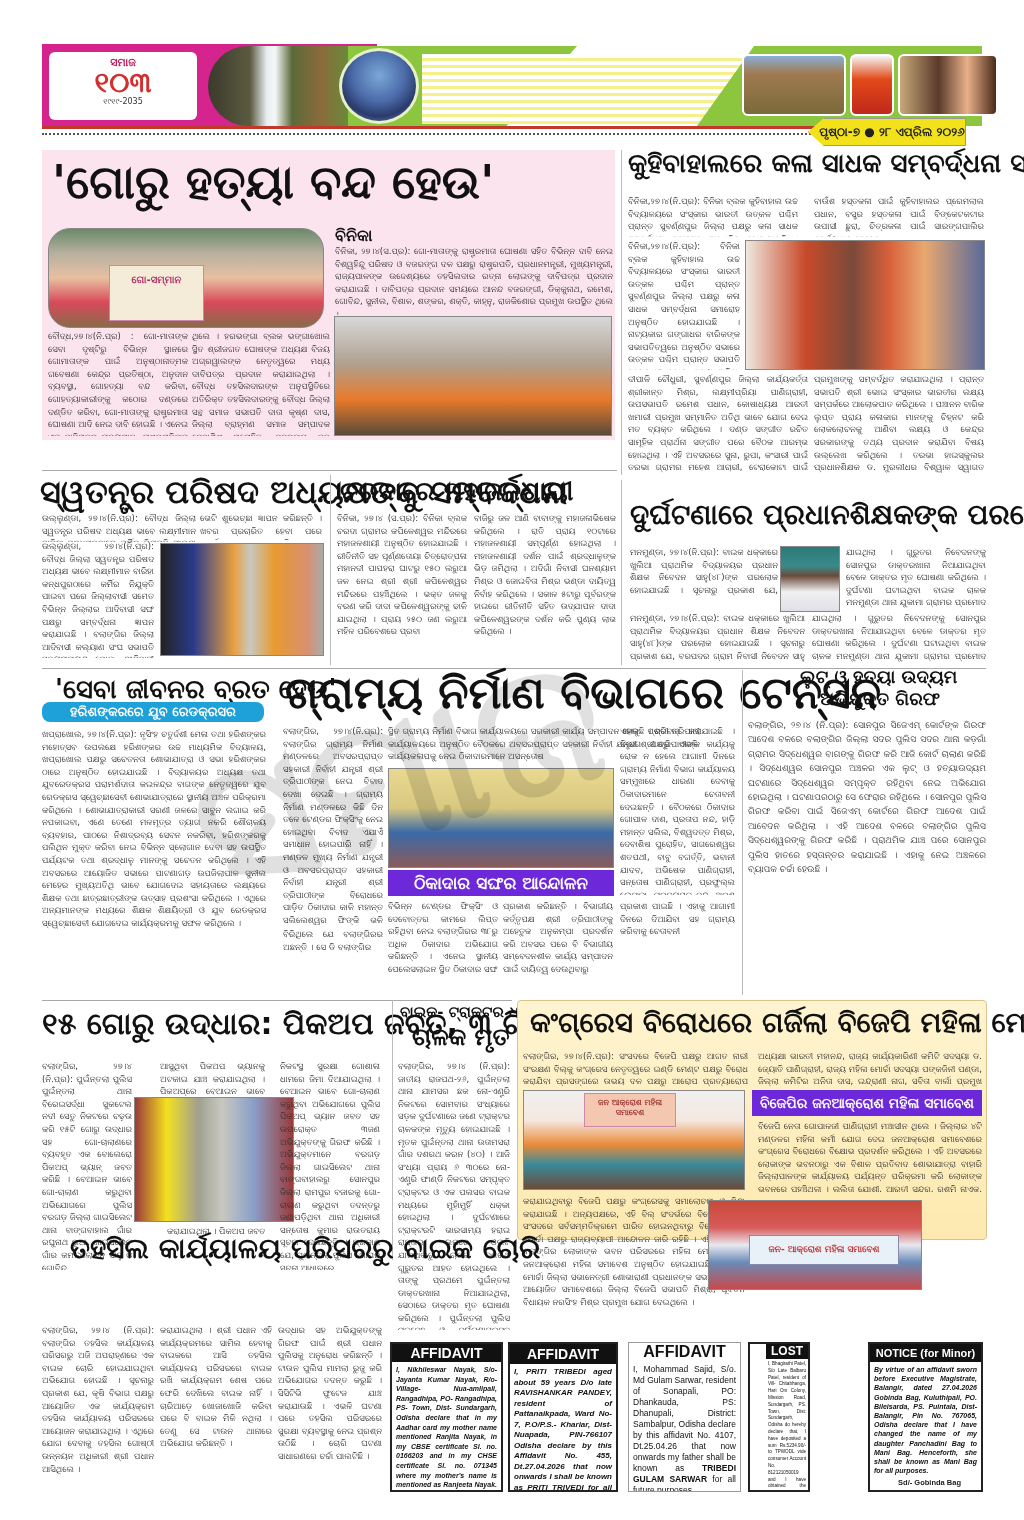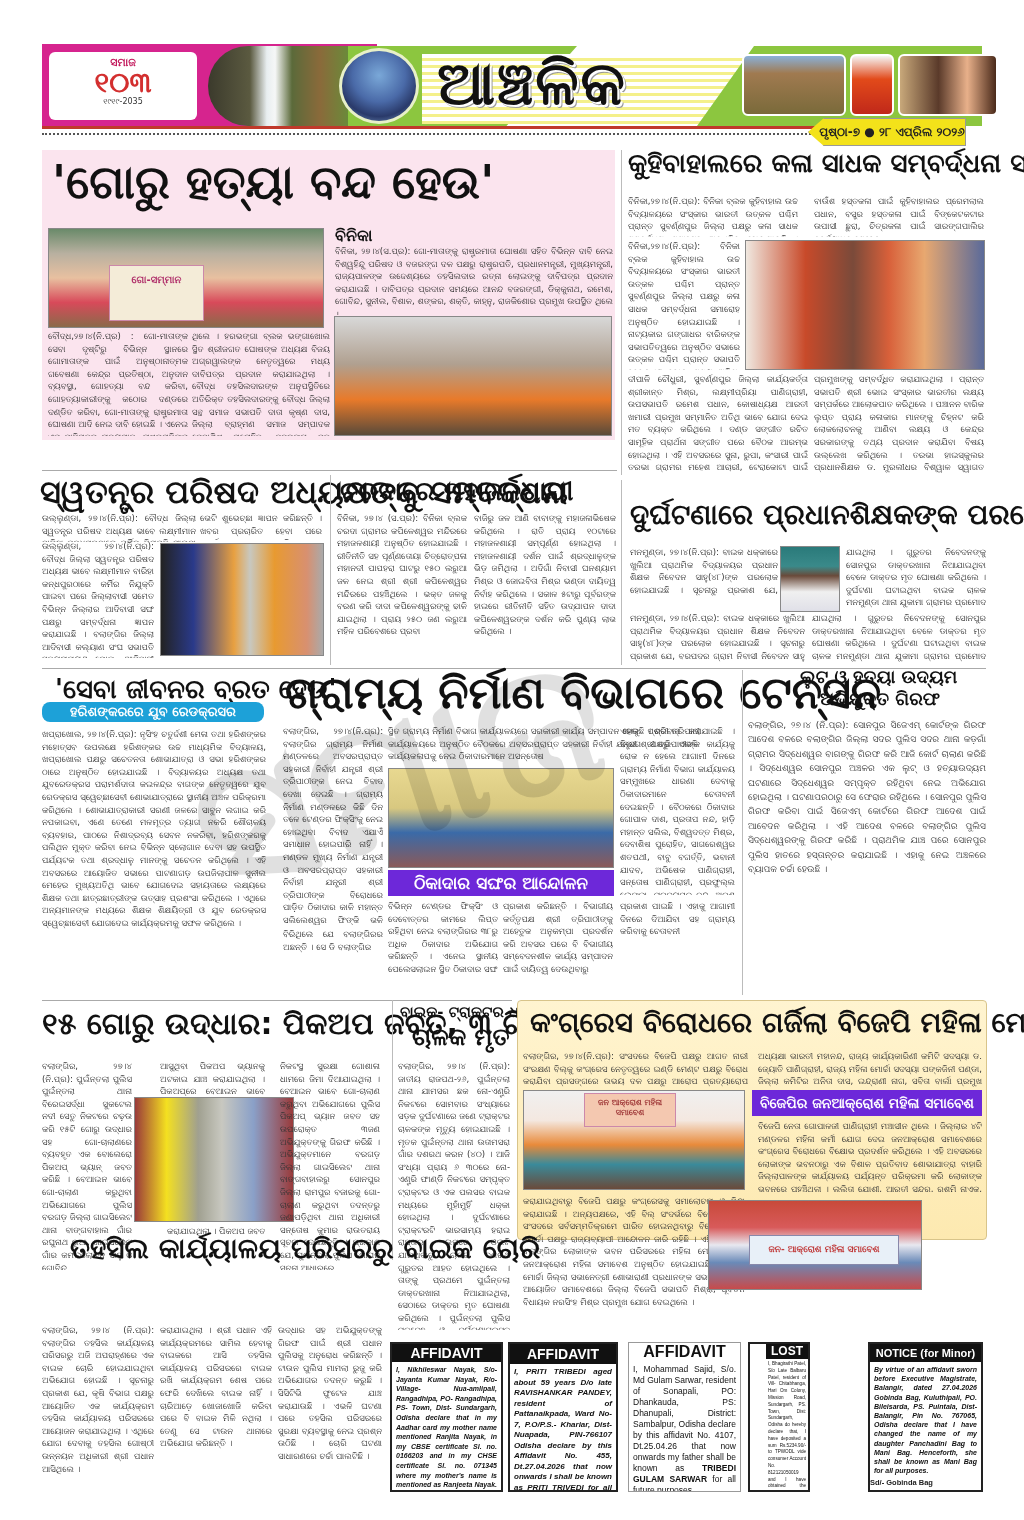--- a/index.html
+++ b/index.html
@@ -65,34 +65,33 @@
   <div class="pinkbar"></div>
   <div class="logo-box">
     <div class="logo-top">ସମାଜ</div>
     <div class="logo-num">୧୦୩</div>
     <div class="logo-yrs">୧୯୧୯-2035</div>
   </div>
   <div class="greenband"></div>
   <div class="waterfall"></div>
   <div class="temple"></div>
   <div class="yellowstripe"></div>
-  <div class="title">ଆଞ୍ଚଳିକ</div>
   <div class="greenright"></div>
   <div class="photo ph1"></div>
   <div class="photo ph2"></div>
   <div class="photo ph3"></div>
   <div class="redline"></div>
 </div>
 <div class="abs dotted"></div>
 <div class="abs pagetag">ପୃଷ୍ଠା-୭ ● ୨୮ ଏପ୍ରିଲ ୨୦୨୬</div>
 
 <div class="abs leadbg"></div>
 <div class="abs head" style="left:52px;top:158px;font-size:46px;">'ଗୋରୁ ହତ୍ୟା ବନ୍ଦ ହେଉ'</div>
 
-<div class="abs img" style="left:48px;top:228px;width:276px;height:100px;background:linear-gradient(180deg,#6a8a6a 0%,#b8b0a0 25%,#e8c0a0 50%,#d84a5a 75%,#8a6a4a 100%);">
+<div class="abs img" style="left:48px;top:228px;width:276px;height:100px;background:linear-gradient(180deg,#6a8a6a 0%,#b8b0a0 25%,#e8c0a0 50%,#d84a5a 75%,#8a6a4a 100%);border-radius:22px;">
   <div style="position:absolute;left:60px;top:36px;width:95px;height:56px;background:#f4ecd8;border:1px solid #c8a;font-size:10px;color:#b0306a;font-weight:bold;text-align:center;padding-top:8px;">ଗୋ-ସମ୍ମାନ</div>
 </div>
 <div class="abs head" style="left:335px;top:228px;font-size:16px;">ବିନିକା</div>
 <div class="abs body" style="left:335px;top:245px;width:278px;height:70px;">ବିନିକା, ୨୭।୪(ସ.ପ୍ର): ଗୋ-ମାତାଙ୍କୁ ରାଷ୍ଟ୍ରମାତା ଘୋଷଣା ସହିତ ବିଭିନ୍ନ ଦାବି ନେଇ ବିଶ୍ୱହିନ୍ଦୁ ପରିଷଦ ଓ ବଜରଙ୍ଗ ଦଳ ପକ୍ଷରୁ ରାଷ୍ଟ୍ରପତି, ପ୍ରଧାନମନ୍ତ୍ରୀ, ମୁଖ୍ୟମନ୍ତ୍ରୀ, ରାଜ୍ୟପାଳଙ୍କ ଉଦ୍ଦେଶ୍ୟରେ ତହସିଲଦାର ରତ୍ନା ଲୋଇଙ୍କୁ ଦାବିପତ୍ର ପ୍ରଦାନ କରାଯାଇଛି । ଦାବିପତ୍ର ପ୍ରଦାନ ସମୟରେ ଆନନ୍ଦ ବଜରଙ୍ଗୀ, ଡିକ୍କୁନାଥ, ରମେଶ, ଗୋବିନ୍ଦ, ସୁନୀଲ, ବିଶାଳ, ଶଙ୍କର, ଶକ୍ତି, କାହ୍ନୁ, ରାଜକିଶୋର ପ୍ରମୁଖ ଉପସ୍ଥିତ ଥିଲେ ।</div>
 <div class="abs img" style="left:334px;top:316px;width:278px;height:120px;background:linear-gradient(180deg,#d8d8d8 0%,#b0a090 40%,#e87a2a 70%,#5a4a3a 100%);"></div>
 <div class="abs body" style="left:48px;top:330px;width:140px;height:106px;">ବୌଦ୍ଧ,୨୭।୪(ନି.ପ୍ର) : ଗୋ-ମାତାଙ୍କ ସେବା ଦୃଷ୍ଟିରୁ ବିଭିନ୍ନ ସ୍ଥାନରେ ଗୋମାତାଙ୍କ ପାଇଁ ଅନୁଷ୍ଠାନାତ୍ମକ ଗବେଷଣା କେନ୍ଦ୍ର ପ୍ରତିଷ୍ଠା, ଅନୁଦାନ ବ୍ୟବସ୍ଥା, ଗୋହତ୍ୟା ବନ୍ଦ କରିବା, ଗୋହତ୍ୟାକାରୀଙ୍କୁ କଠୋର ଦଣ୍ଡରେ ଦଣ୍ଡିତ କରିବା, ଗୋ-ମାତାଙ୍କୁ ରାଷ୍ଟ୍ରମାତା ଘୋଷଣା ଆଦି ନେଇ ଦାବି ହୋଇଛି । ଏନେଇ ଏକ ଦାବିପତ୍ର ରାଜ୍ୟପାଳ, ରାଷ୍ଟ୍ରପତିଙ୍କ ଉଦ୍ଦେଶ୍ୟରେ ହରଭଙ୍ଗୀ ତହସିଲଦାର ବଳଦେବ ବେହେରାଙ୍କୁ ପ୍ରଦାନ କରାଯାଇଛି । ଦାବିପତ୍ର ପ୍ରଦାନ ସମୟରେ ବାବା ତ୍ରିଲୋଚନ ଦାସ, ବାବା ଉଦୟର ଦାନପୁରି, ଧର୍ମିତା ବାବାଙ୍କ ସହ କୋଶୋ ଭାଇ, ବନ୍ଧୁକ ଭାଇ, ରବି ଭାଇ, ରାଜୁ ଭାଇ ପ୍ରମୁଖ ଉପସ୍ଥିତ</div>
 <div class="abs body" style="left:192px;top:330px;width:138px;height:106px;">ଥିଲେ । ହରଭଙ୍ଗା ବ୍ଲକ ଭଙ୍ଗାଖୋଲ ସ୍ଥିତ ଶ୍ରୀଜଗତ ଘୋଷଙ୍କ ଅଧ୍ୟକ୍ଷ ବିଜୟ ଅଗ୍ରୱାଲଙ୍କ ନେତୃତ୍ୱରେ ମଧ୍ୟ ଦାବିପତ୍ର ପ୍ରଦାନ କରାଯାଇଥିଲା । ବୌଦ୍ଧ ତହସିଲଦାରଙ୍କ ଅନୁପସ୍ଥିତିରେ ଅତିରିକ୍ତ ତହସିଲଦାରଙ୍କୁ ବୌଦ୍ଧ ଜିଲ୍ଲା ସନ୍ଥ ସମାଜ ସଭାପତି ଦାତା କୃଷ୍ଣ ଦାସ, ଜିଲ୍ଲା ବ୍ରାହ୍ମଣ ସମାଜ ସମ୍ପାଦକ ଦେବାଶିଷ ପୁରୋହିତ, ବଜରଙ୍ଗ ଦଳ କର୍ମକର୍ତ୍ତା ଦାବିପତ୍ର ପ୍ରଦାନ କରିଥିଲେ । କନ୍ଧମାଳ ତହସିଲଦାର ସ୍ୱେତପଦ୍ମା ଘୋଷଙ୍କୁ ଗୋପ୍ରେମୀ ସଙ୍ଗଠନର ମିଶ୍ରଙ୍କ ନେତୃତ୍ୱରେ ପ୍ରଶାନ୍ତ ମିଶ୍ର, ସୌମ୍ୟାରଞ୍ଜନ ଜେନା, ବାଲମୁକୁନ୍ଦ ସାହୁ, ପୁରୁଷୋତ୍ତମ ରାଉ, ରାମେଶ୍ୱର ସାମଲ, ବିଶ୍ୱ ବିହାରୀ ମଲ୍ଲିକ ପ୍ରମୁଖ ଦାବିପତ୍ର ପ୍ରଦାନ କରିଥିଲେ ।</div>
 
 <div class="abs rule-v" style="left:621px;top:150px;height:325px;"></div>
 <div class="abs head" style="left:628px;top:150px;font-size:26px;">କୁହିବାହାଲରେ କଳା ସାଧକ ସମ୍ବର୍ଦ୍ଧନା ସମାରୋହ</div>
@@ -190,16 +189,16 @@
     <span>I, Mohammad Sajid, S/o. Md Gulam Sarwar, resident of Sonapali, PO: Dhankauda, PS: Dhanupali, District: Sambalpur, Odisha declare by this affidavit No. 4107, Dt.25.04.26 that now onwards my father shall be known as </span><b>TRIBEDI GULAM SARWAR</b><span> for all future purposes.</span>
   </div>
 </div>
 <div class="abs ad" style="left:748px;top:1342px;width:62px;height:150px;padding-left:16px;">
   <div class="ad-title" style="font-size:12px;height:15px;line-height:15px;">LOST</div>
   <div class="ad-body" style="font-size:4.6px;line-height:6.8px;padding:2px;">I, Bhagirathi Patel, S/o Late Balbaru Patel, resident of Vill- Chitabhanga, Hari Om Colony, Mission Road, Sundargarh, PS. Town, Dist: Sundargarh, Odisha do hereby declare that, I have deposited a sum Rs.5234.90/- to TPWODL vide consumer Account No. 812121050019 and I have obtained the Money Receipt towards the said deposit from concerned authority and my Consumer No. 18120122624, that the original money receipt of the deposit amount was while in my possession and it was lost somewhere. If anyone finds the aforementioned original receipt, please contact me at my address or return it to the issuing office TPWODL Sundargarh Division.</div>
 </div>
 <div class="abs ad" style="left:868px;top:1342px;width:115px;height:150px;">
   <div class="ad-title" style="font-size:11px;height:18px;line-height:18px;">NOTICE (for Minor)</div>
   <div class="ad-body" style="font-size:7px;line-height:9.2px;font-style:italic;font-weight:bold;">By virtue of an affidavit sworn before Executive Magistrate, Balangir, dated 27.04.2026 Gobinda Bag, Kuluthipali, PO. Bileisarda, PS. Puintala, Dist-Balangir, Pin No. 767065, Odisha declare that I have changed the name of my daughter Panchadini Bag to Mani Bag. Henceforth, she shall be known as Mani Bag for all purposes.</div>
-  <div style="font-family:'Liberation Sans',sans-serif;font-size:7.5px;font-weight:bold;text-align:left;padding-right:20px;">Sd/- Gobinda Bag</div>
+  <div style="font-family:'Liberation Sans',sans-serif;font-size:7.5px;font-weight:bold;text-align:right;padding-right:20px;">Sd/- Gobinda Bag</div>
 </div>
 
 <div class="abs watermark">ସମାଜ</div>
 
 </body></html>

